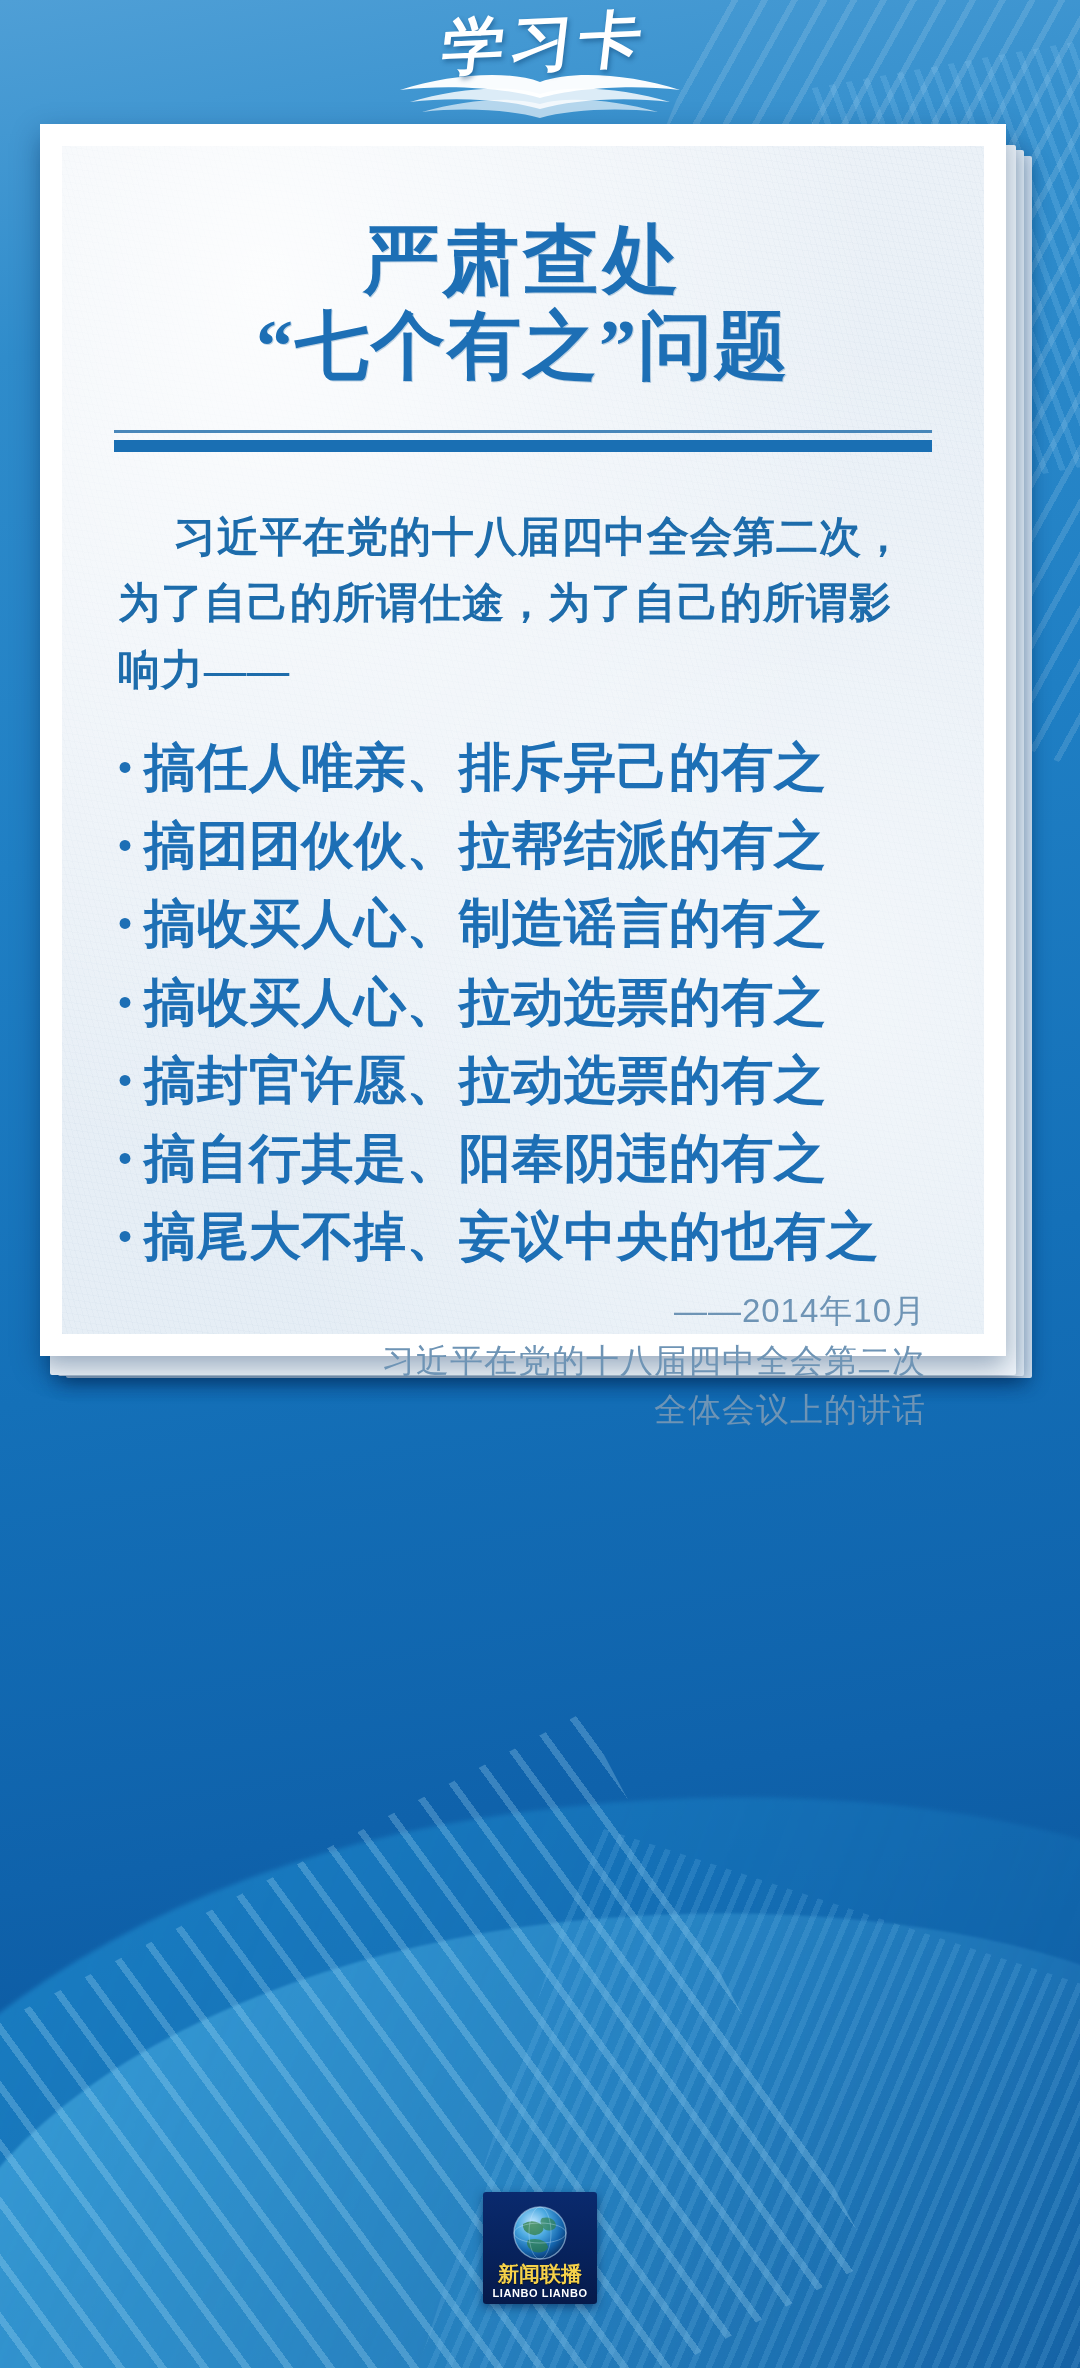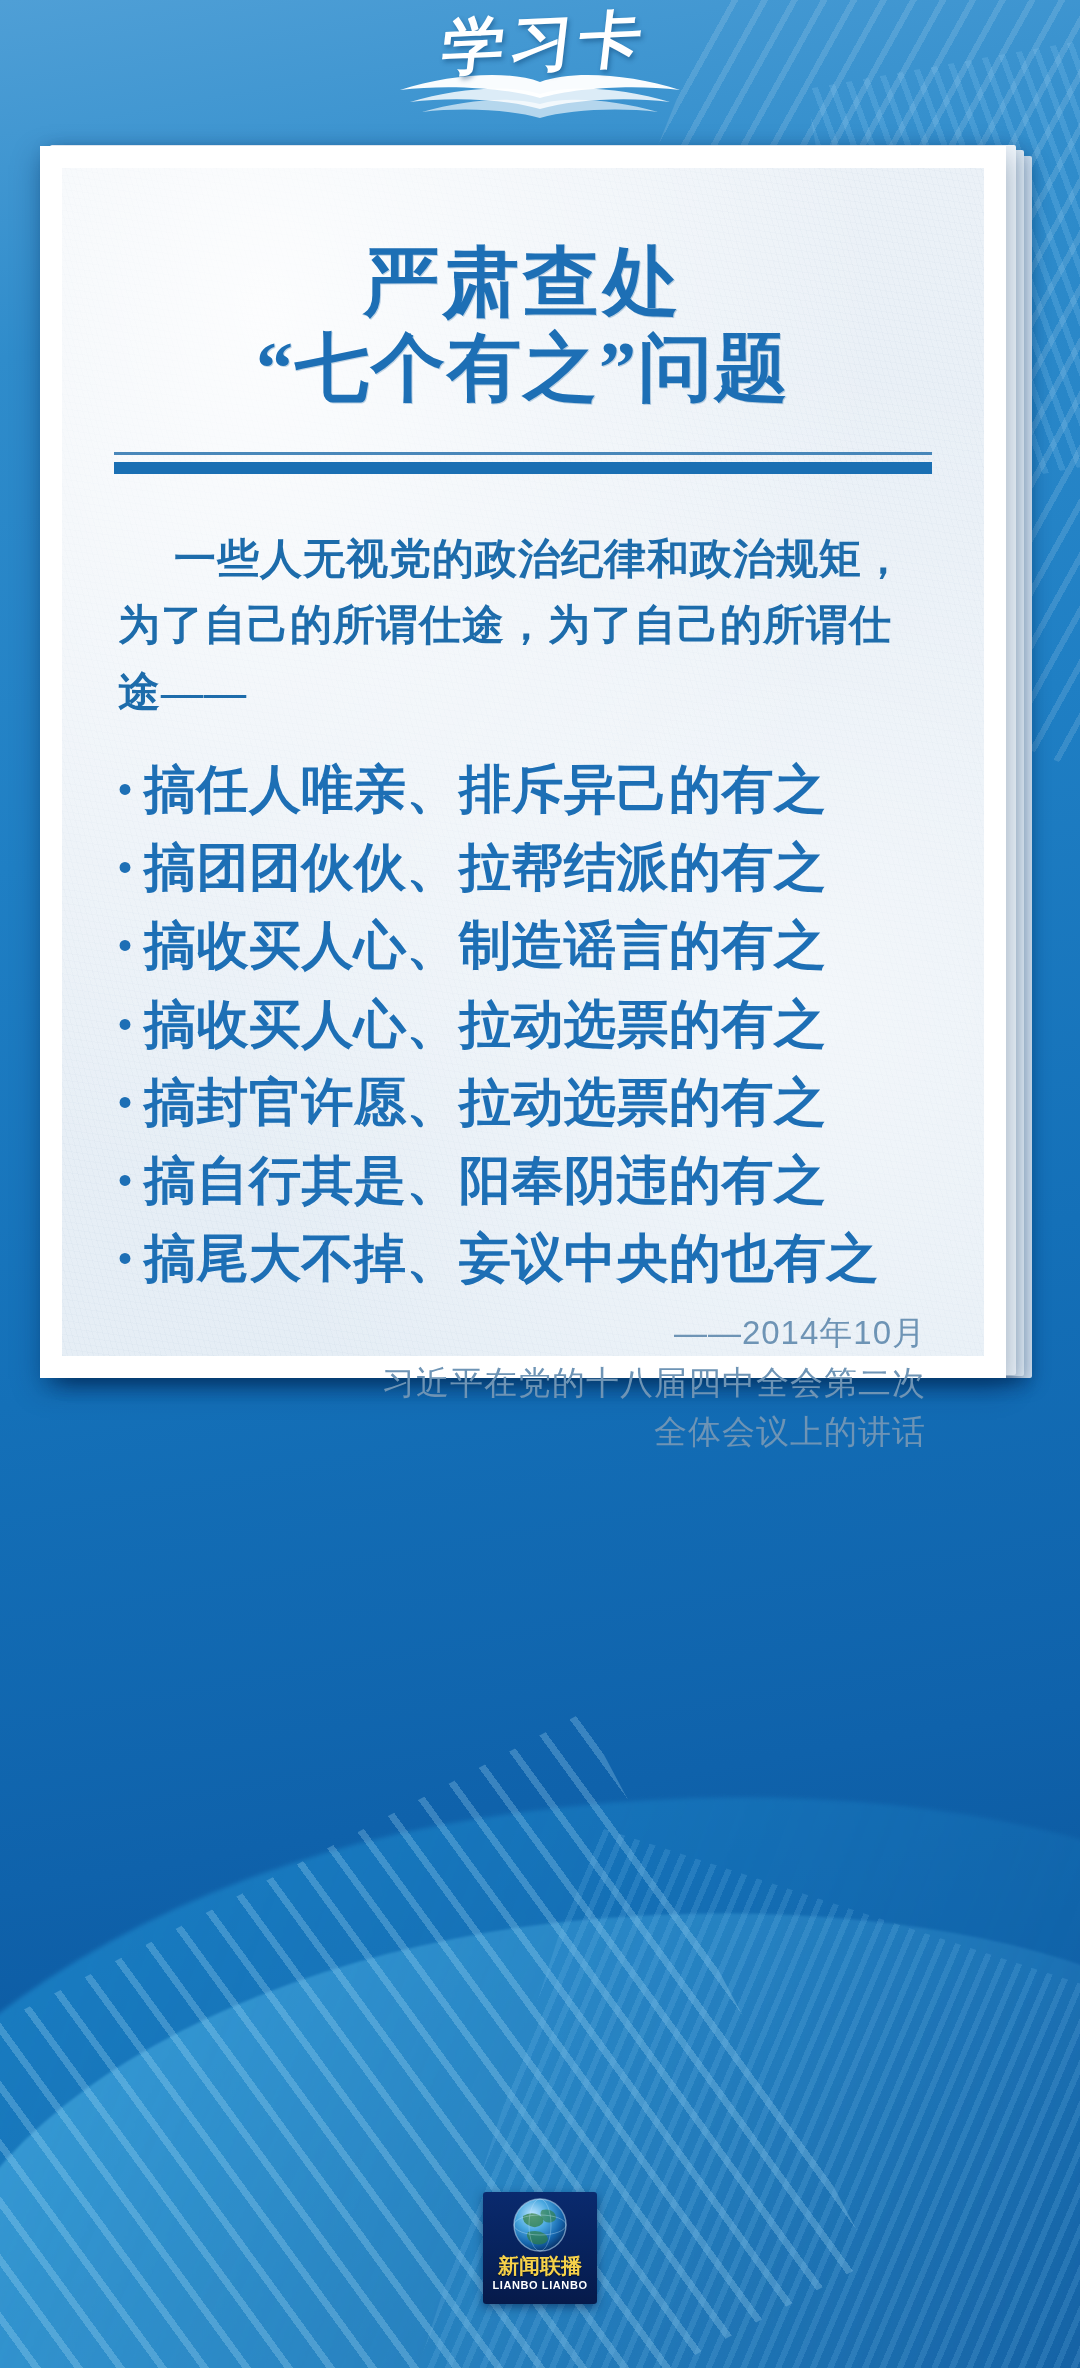--- a/index.html
+++ b/index.html
@@ -110,21 +110,21 @@
     background:#eef4fa;
     border-radius:2px;
     box-shadow:0 6px 18px rgba(3,44,88,.35);
   }
   #card-shadow-3 { left:66px; top:156px; width:966px; height:1222px; background:#d3e3f1; }
   #card-shadow-2 { left:58px; top:150px; width:966px; height:1226px; background:#e2edf6; }
   #card-shadow-1 { left:50px; top:145px; width:966px; height:1230px; background:#f0f6fb; }
 
   #card {
     position:absolute;
-    left:40px; top:146px;
+    left:40px; top:124px;
     width:966px; height:1232px;
     background:#ffffff;
     padding:22px;
     box-shadow:0 10px 26px rgba(2,40,84,.38);
     z-index:5;
   }
   #card-inner {
     width:100%; height:100%;
     background:
       radial-gradient(ellipse at 22% 12%, rgba(255,255,255,.85), rgba(0,0,0,0) 60%),
@@ -215,21 +215,21 @@
   #footer-badge {
     position:absolute;
     left:50%; transform:translateX(-50%);
     top:2192px;
     width:114px; height:112px;
     background:linear-gradient(180deg,#0a2a6e 0%, #07225c 55%, #061a4a 100%);
     border-radius:3px;
     box-shadow:0 3px 10px rgba(0,20,60,.5);
     display:flex; flex-direction:column;
     align-items:center; justify-content:flex-start;
-    padding-top:4px;
+    padding-top:12px;
     z-index:7;
   }
   #globe-icon { display:block; }
   #badge-cn {
     color:#f6d24a;
     font-family:"Liberation Sans", sans-serif;
     font-weight:bold;
     font-size:21px;
     letter-spacing:0px;
     line-height:1;
@@ -277,21 +277,21 @@
       <div id="title-block">
         <div class="title-line" id="title-line-1">严肃查处</div>
         <div class="title-line" id="title-line-2">“七个有之”问题</div>
       </div>
 
       <div id="divider">
         <div id="divider-thin"></div>
         <div id="divider-thick"></div>
       </div>
 
-      <div id="intro">一些人无视党的政治纪律和政治规矩，为了自己的所谓仕途，为了自己的所谓仕途——</div>
+      <div id="intro">习近平在党的十八届四中全会第二次，为了自己的所谓仕途，为了自己的所谓影响力——</div>
 
       <div id="bullets">
         <div class="bullet-row">
           <span class="bullet-dot">•</span>
           <span class="bullet-text">搞任人唯亲、排斥异己的有之</span>
         </div>
         <div class="bullet-row">
           <span class="bullet-dot">•</span>
           <span class="bullet-text">搞团团伙伙、拉帮结派的有之</span>
         </div>

